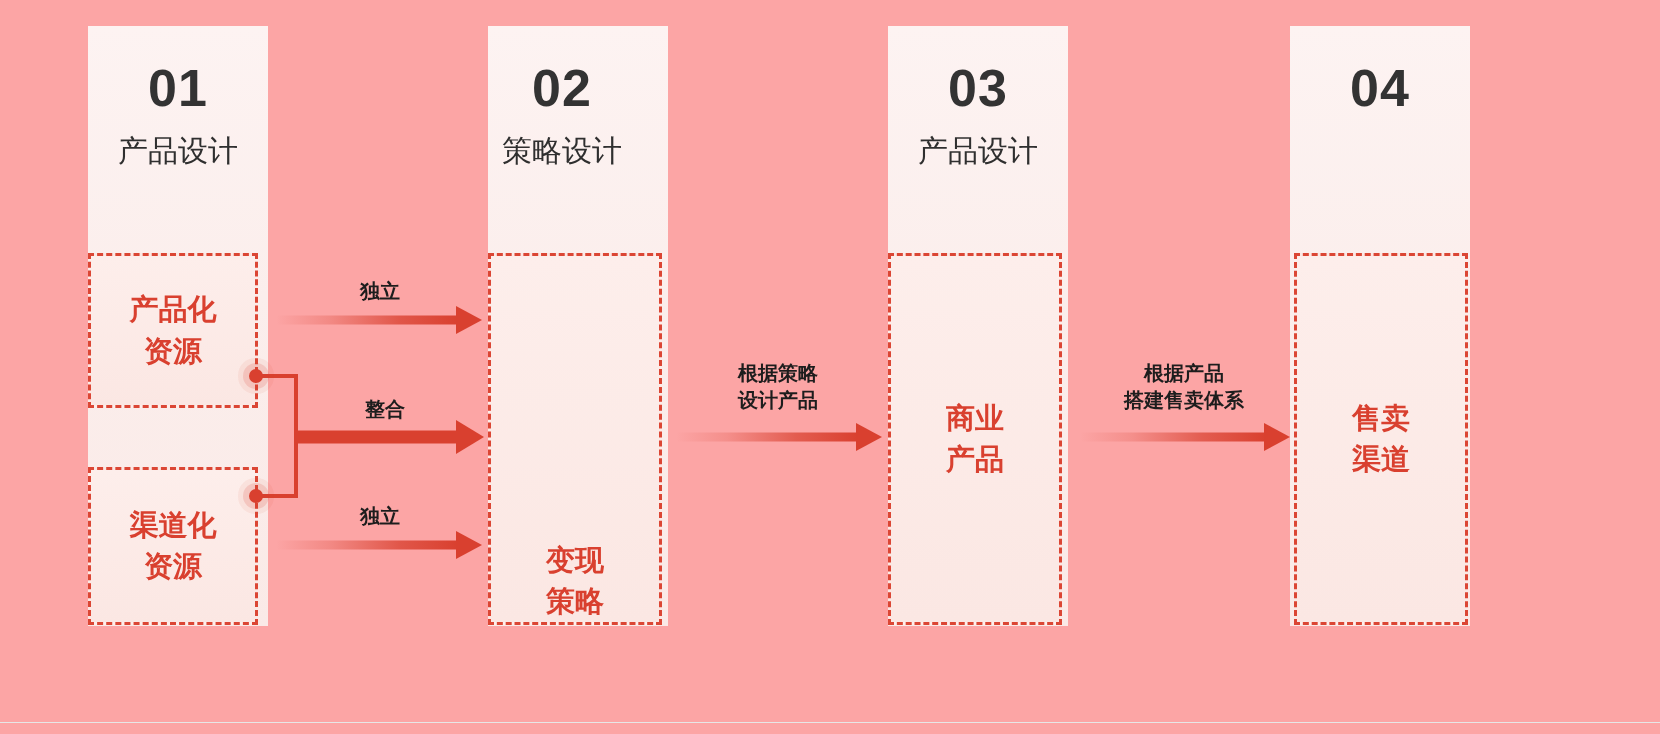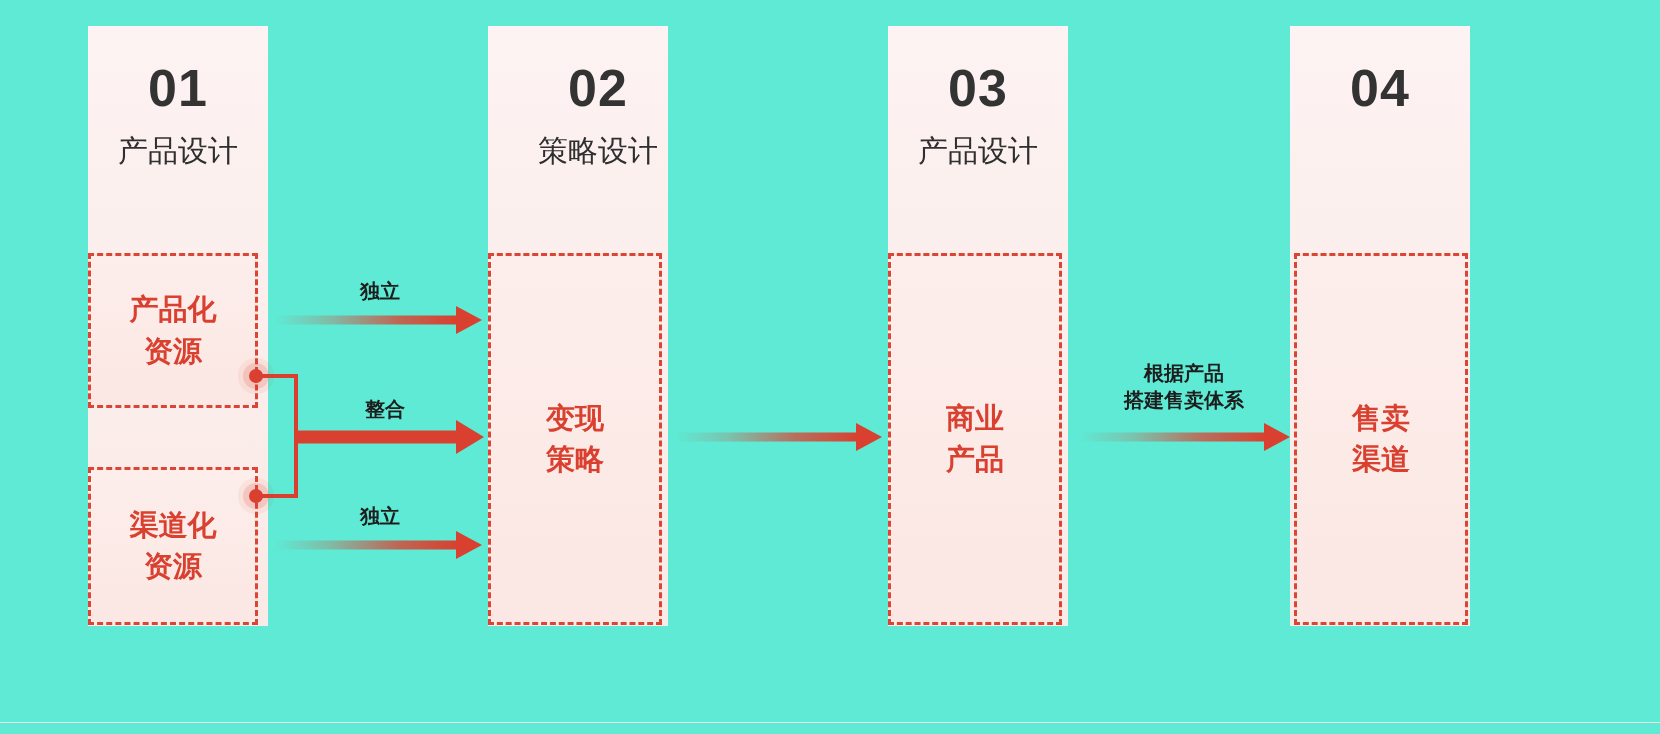--- a/index.html
+++ b/index.html
@@ -1,19 +1,19 @@
 <!DOCTYPE html>
 <html><head>
 <meta charset="utf-8">
 <style>
   html,body{margin:0;padding:0;background:#ffffff;}
   body{width:1660px;height:734px;overflow:hidden;
        font-family:"Liberation Sans","DejaVu Sans",sans-serif;}
 
-  #stage{position:relative;width:1660px;height:734px;background:#5eead4;}
+  #stage{position:relative;width:1660px;height:734px;background:#fca5a5;}
 
   
   .band{position:absolute;top:26px;height:600px;
         background:linear-gradient(180deg,#fdf3f2 0%,#fbeeec 45%,#faeae7 100%);
         pointer-events:none;}
 
   
   .stage-head{position:absolute;text-align:center;}
   .stage-num{font-size:52px;font-weight:700;color:#333333;letter-spacing:1px;
              line-height:1;}
@@ -56,21 +56,21 @@
 
   <div class="band" style="left:88px;width:180px;"></div>
   <div class="band" style="left:488px;width:180px;"></div>
   <div class="band" style="left:888px;width:180px;"></div>
   <div class="band" style="left:1290px;width:180px;"></div>
 
   <div class="stage-head" style="left:88px;top:62px;width:180px;">
     <div class="stage-num">01</div>
     <div class="stage-name">产品设计</div>
   </div>
-  <div class="stage-head" style="left:488px;top:62px;width:148px;margin-left:36px;">
+  <div class="stage-head" style="left:488px;top:62px;width:148px;">
     <div class="stage-num">02</div>
     <div class="stage-name">策略设计</div>
   </div>
   <div class="stage-head" style="left:888px;top:62px;width:180px;">
     <div class="stage-num">03</div>
     <div class="stage-name">产品设计</div>
   </div>
   <div class="stage-head" style="left:1290px;top:62px;width:180px;">
     <div class="stage-num">04</div>
   </div>
@@ -78,21 +78,21 @@
   <div class="node" style="left:88px;top:253px;width:170px;height:155px;">
     <div class="node-label">产品化
 资源</div>
   </div>
 
   <div class="node" style="left:88px;top:467px;width:170px;height:158px;">
     <div class="node-label">渠道化
 资源</div>
   </div>
 
-  <div class="node" style="left:488px;top:253px;width:174px;height:372px;">
+  <div class="node" style="left:488px;top:253px;width:174px;height:372px;align-items:flex-end;">
     <div class="node-label">变现
 策略</div>
   </div>
 
   <div class="node" style="left:888px;top:253px;width:174px;height:372px;">
     <div class="node-label">商业
 产品</div>
   </div>
 
   <div class="node" style="left:1294px;top:253px;width:174px;height:372px;">
@@ -126,20 +126,22 @@
   <div class="arrow" style="left:276px;top:545px;width:208px;">
     <div class="shaft" style="width:182px;height:9px;background:linear-gradient(90deg,rgba(217,64,47,0) 0%,rgba(217,64,47,.28) 30%,rgba(217,64,47,.78) 68%,#d9402f 100%);"></div>
     <div class="head" style="left:180px;border-width:14px 0 14px 26px;"></div>
   </div>
   <div class="arrow-label" style="left:276px;top:503px;width:208px;">独立</div>
 
   <div class="arrow" style="left:676px;top:437px;width:208px;">
     <div class="shaft" style="width:182px;height:9px;background:linear-gradient(90deg,rgba(217,64,47,0) 0%,rgba(217,64,47,.22) 28%,rgba(217,64,47,.72) 66%,#d9402f 100%);"></div>
     <div class="head" style="left:180px;border-width:14px 0 14px 26px;"></div>
   </div>
+  <div class="arrow-label" style="left:672px;top:360px;width:212px;">根据策略
+设计产品</div>
 
   <div class="arrow" style="left:1080px;top:437px;width:212px;">
     <div class="shaft" style="width:186px;height:9px;background:linear-gradient(90deg,rgba(217,64,47,0) 0%,rgba(217,64,47,.22) 28%,rgba(217,64,47,.72) 66%,#d9402f 100%);"></div>
     <div class="head" style="left:184px;border-width:14px 0 14px 26px;"></div>
   </div>
   <div class="arrow-label" style="left:1072px;top:360px;width:224px;">根据产品
 搭建售卖体系</div>
 
   <div class="hairline" style="top:722px;"></div>
 

